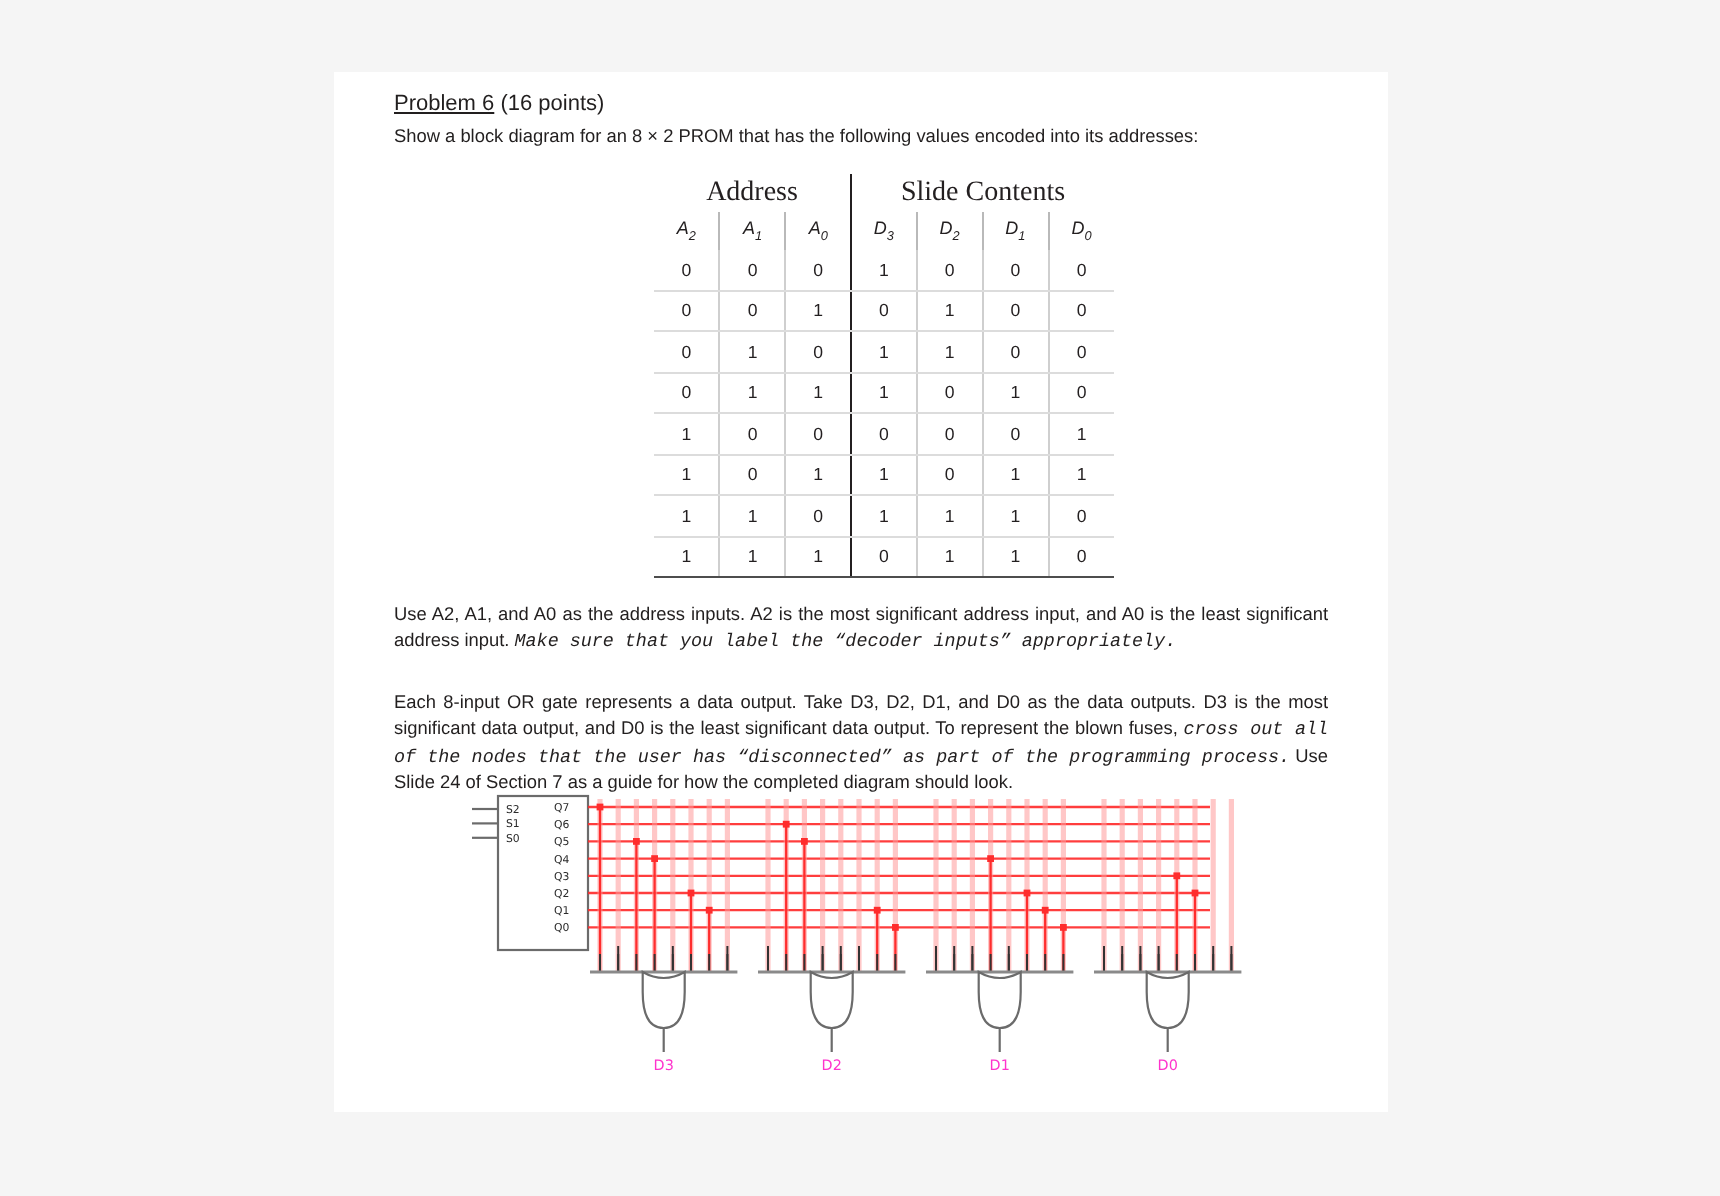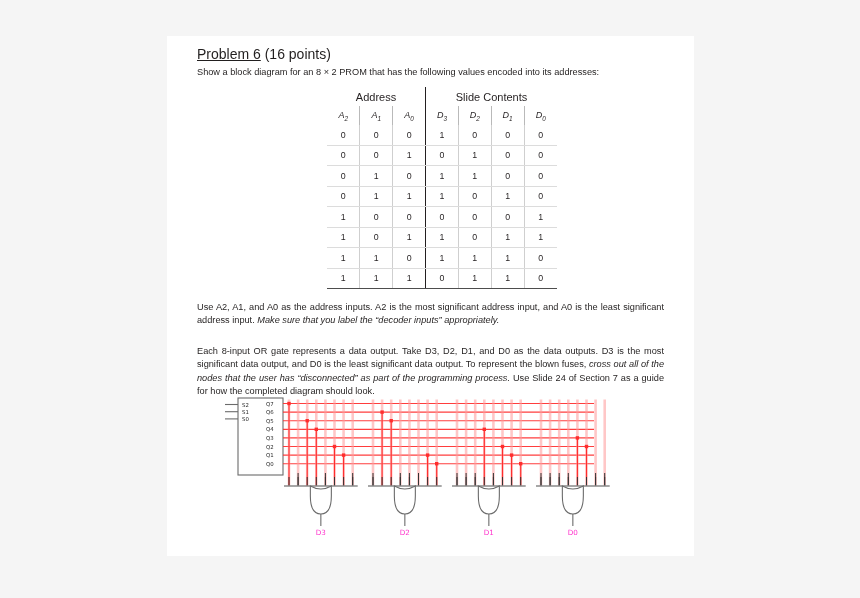--- a/index.html
+++ b/index.html
@@ -24,21 +24,21 @@
     background: #ffffff;
   }
   .doc-body {
     position: absolute;
     left: 30px;
     top: 9px;
     width: 467px;
   }
   
   .prob-head {
-    font-size: 14px;
+    font-size: 11px;
     color: #221f1f;
     line-height: 1.42;
     margin: 0 0 0 0;
   }
   .prob-head .u {
     text-decoration: underline;
   }
   .prob-sub {
     font-size: 9.2px;
     color: #221f1f;
@@ -47,20 +47,21 @@
   }
   .para {
     font-size: 9.2px;
     color: #221f1f;
     line-height: 1.46;
     text-align: justify;
     margin: 0;
   }
   .para em {
     font-style: italic;
+    font-family: Liberation Mono, monospace;
   }
   
   #truth-table-wrap {
     position: absolute;
     left: 160px;
     top: 51px;
     width: 230px;
   }
   table.tt {
     border-collapse: collapse;
@@ -69,24 +70,25 @@
     width: 230px;
   }
   table.tt td, table.tt th {
     text-align: center;
     font-weight: normal;
     padding: 0;
     height: 19px;
     width: 14.2857%;
   }
   .grp-head td {
-    font-size: 11px;
+    font-size: 14px;
     height: 18px;
     color: #231f20;
     border: none;
+    font-family: Liberation Serif, serif;
   }
   .grp-head td.gsep {
     border-right: 1.4px solid #231f20;
   }
   .col-head td {
     height: 18px;
     border-right: 1px solid #b9b9b9;
     font-style: italic;
     font-size: 9px;
   }
@@ -111,21 +113,21 @@
   }
   tbody.body tr td.last {
     border-right: none;
   }
   tbody.body tr:last-child td {
     border-bottom: 1.2px solid #4d4d4d;
   }
   
   #diagram {
     position: absolute;
-    left: 54px;
+    left: 65px;
     top: 358px;
     width: 440px;
     height: 155px;
   }
   #diagram svg {
     display: block;
   }
   .dec-label {
     font-family: "DejaVu Sans", sans-serif;
     font-size: 5.4px;

